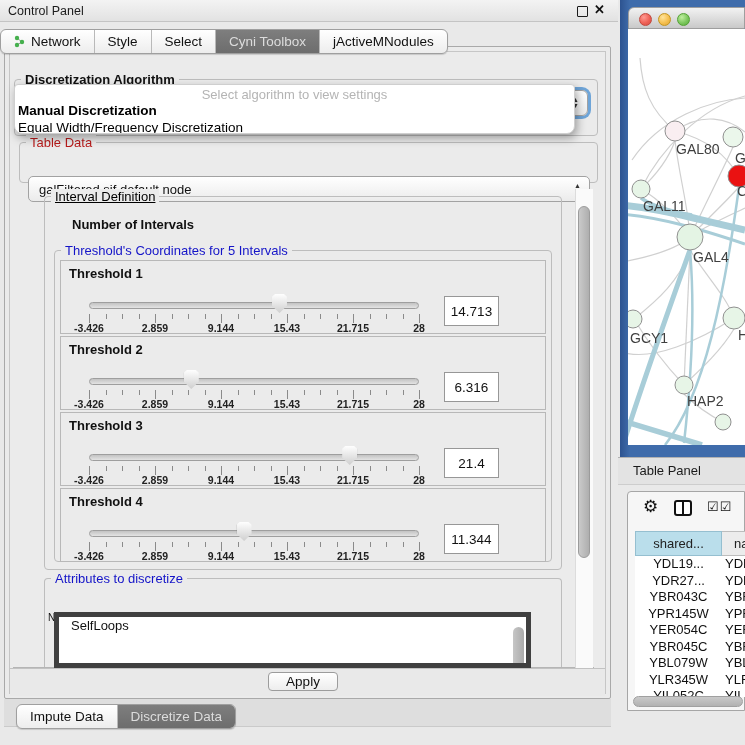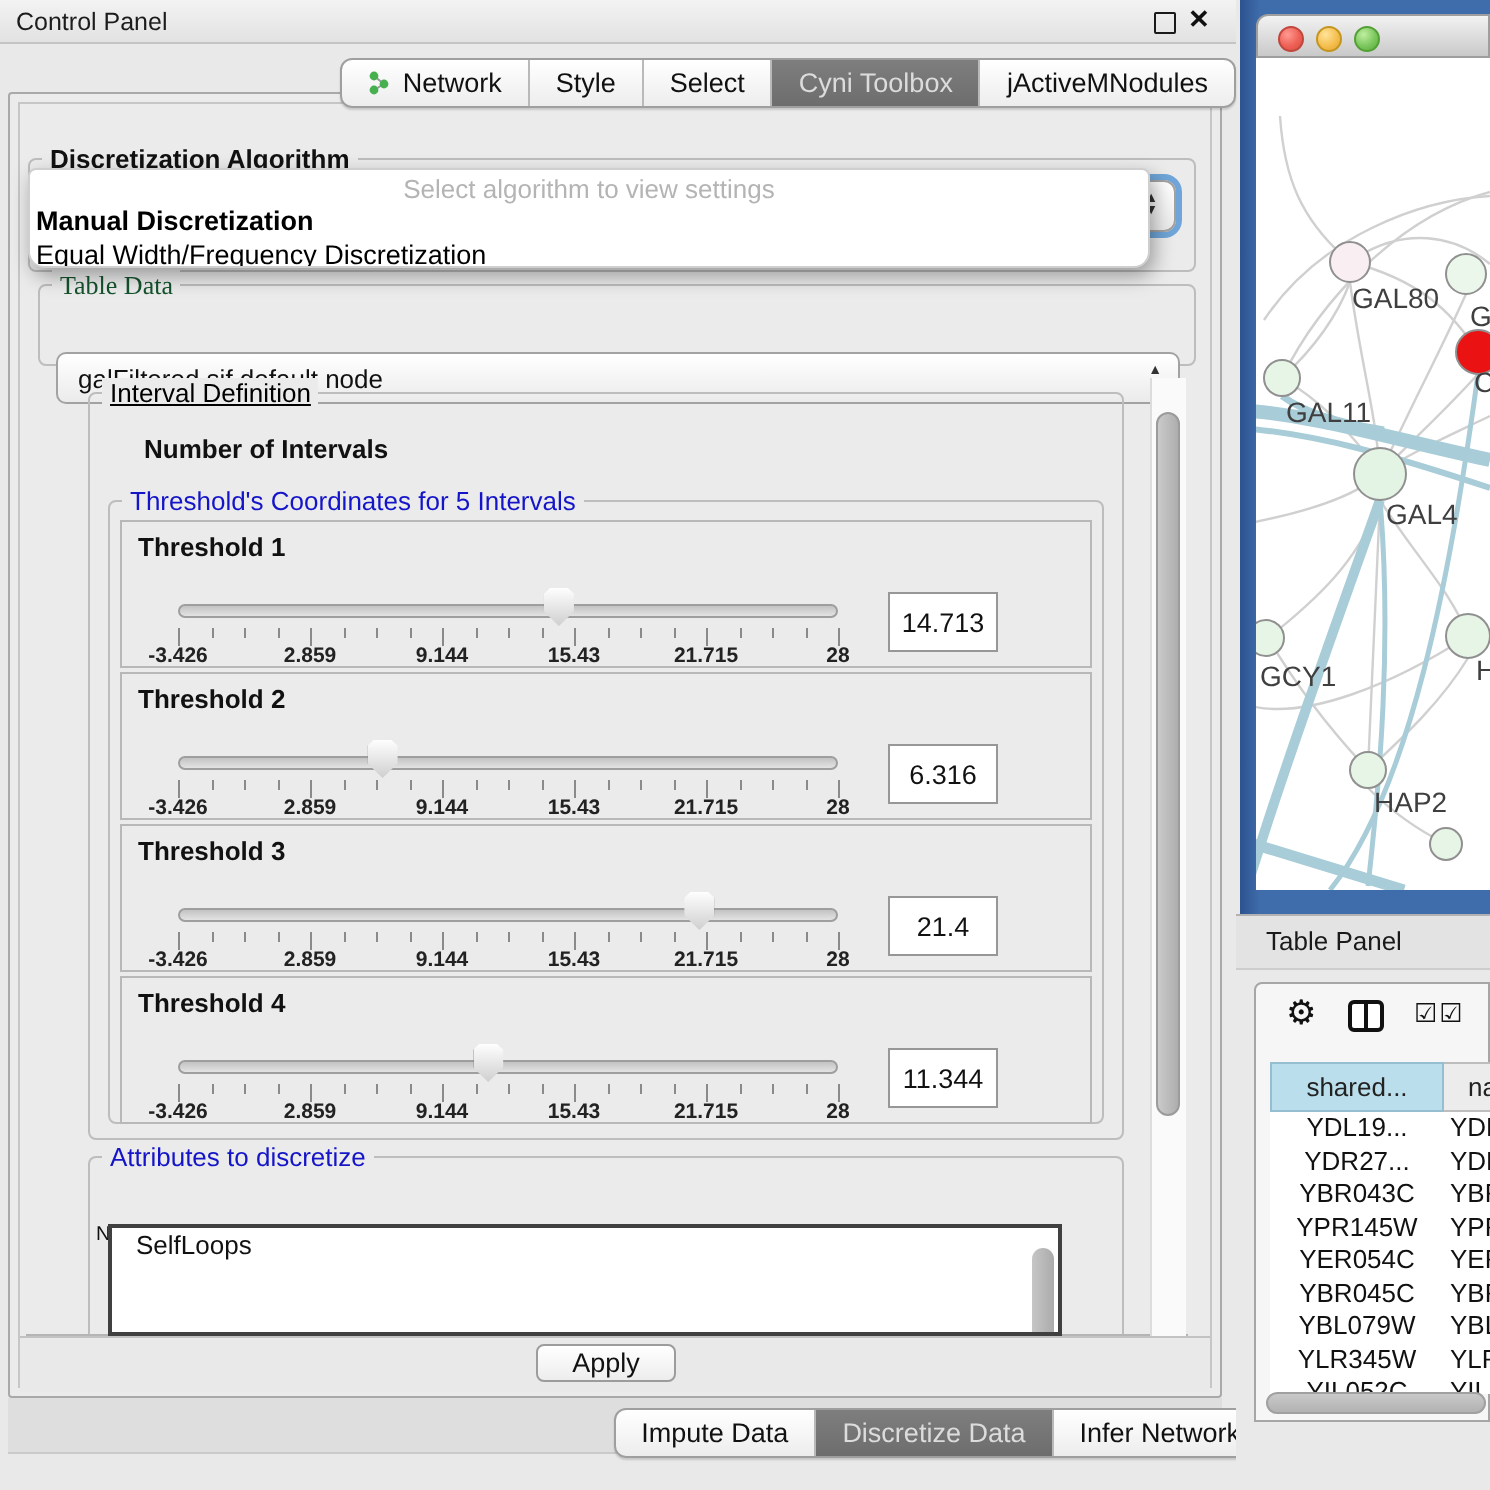--- a/index.html
+++ b/index.html
@@ -8,21 +8,21 @@
   #app { position:relative; width:745px; height:745px; overflow:hidden; background:#e9e9e9; }
   .abs { position:absolute; }
 
   
   .titlebar { left:0; top:0; width:618px; height:22px;
     background:linear-gradient(#f3f3f3,#e2e2e2); border-bottom:1px solid #c4c4c4; }
   .titlebar-text { left:8px; top:4px; font-size:12.5px; color:#1c1c1c; }
   .float-icon { left:577px; top:6px; width:11px; height:11px; border:1.5px solid #1a1a1a; border-radius:1px; background:transparent; }
   .close-icon { left:594px; top:2px; font-size:13px; font-weight:bold; color:#111; }
 
-  .seg-bar { display:flex; justify-content:flex-end; }
+  .seg-bar { display:flex; justify-content:flex-start; }
   .top-tabs { left:0; top:29px; width:618px; }
   .seg-ctl { display:inline-flex; border:1px solid #9f9f9f; border-radius:6px; overflow:hidden;
     background:linear-gradient(#ffffff,#ededed); box-shadow:0 1px 1px rgba(0,0,0,.15); }
   .seg { padding:4px 13px; font-size:13.5px; color:#111; border-right:1px solid #b9b9b9;
     display:flex; align-items:center; gap:5px; white-space:nowrap; cursor:default; }
   .seg:last-child { border-right:none; }
   .seg.sel { background:linear-gradient(#7e7e7e,#6d6d6d); color:#dcdcdc; }
 
   .panelA { left:4px; top:46px; width:607px; height:653px; border:1px solid #a9a9a9; border-radius:2px; background:#ebebeb; }
   .panelB { left:9px; top:51px; width:597px; height:643px; border:1px solid #c6c6c6; background:#ebebeb; }
@@ -73,21 +73,21 @@
   .tick { position:absolute; width:1px; background:#8a8a8a; top:0; }
   .tick.minor { height:5px; } .tick.major { height:9px; }
   .tickstrip { position:absolute; left:28px; top:53px; width:330px; height:10px; }
   .ticklabels { position:absolute; left:28px; top:61px; width:330px; height:11px; }
   .ticklabel { position:absolute; transform:translateX(-50%); font-size:10.5px; font-weight:bold; color:#222; white-space:nowrap; }
   .thr-value { position:absolute; left:383px; top:35px; width:55px; height:30px; background:#fff;
     border:1px solid #979797; font-size:13.5px; color:#111; display:flex; align-items:center; justify-content:center; }
 
   .attr-group { left:44px; top:578px; width:518px; height:89px; border-bottom:none; border-radius:4px 4px 0 0; }
   .attr-list-label { left:48px; top:612px; font-size:10px; font-weight:normal; color:#111; }
-  .attr-list { left:54px; top:612px; width:477px; height:56px; background:#fff; border:2px solid #404040; overflow:hidden; }
+  .attr-list { left:54px; top:612px; width:477px; height:56px; background:#fff; border:5px solid #404040; overflow:hidden; }
   .attr-item { font-size:13px; color:#111; padding:1px 2px 1px 12px; line-height:16px; }
   .attr-vscroll { position:absolute; right:2px; top:10px; width:11px; height:52px; border-radius:6px;
     background:linear-gradient(90deg,#c6c6c6,#ababab); }
 
   .apply-row { left:10px; top:668px; width:595px; height:28px; background:#e9e9e9; border-top:1px solid #c2c2c2; }
   .apply-btn { left:268px; top:672px; width:70px; height:19px; background:linear-gradient(#ffffff,#ededed);
     border:1px solid #9c9c9c; border-radius:4px; font-size:13.5px; color:#111;
     display:flex; align-items:center; justify-content:center; }
   .bottom-band { left:4px; top:699px; width:607px; height:28px; background:#dedede; border-bottom:1px solid #cacaca; }
   .bottom-tabs { left:0; top:704px; width:618px;margin-left:16px; }
@@ -178,21 +178,21 @@
 
   <div class="abs popup">
     <div class="popup-prompt">Select algorithm to view settings</div>
     <div id="popup-options">
         <div class="popup-item hl">Manual Discretization</div>
         <div class="popup-item">Equal Width/Frequency Discretization</div>
       </div>
   </div>
 
   <div class="abs groupbox tabledata-group">
-    <span class="grouplabel" style="color:#14532d;font-family:Liberation Serif, serif;">Table Data</span>
+    <span class="grouplabel" style="color:#b91c1c;">Table Data</span>
   </div>
   <div class="abs combo tabledata-combo">
     <span>galFiltered.sif default node</span>
     <span class="spinner">▲<br>▼</span>
   </div>
 
   <div class="abs scrollwrap"></div>
   <div class="abs vscroll-track"></div>
   <div class="abs vscroll-thumb"></div>
 
@@ -370,23 +370,20 @@
   <div class="abs apply-row"></div>
   <div class="abs apply-btn">Apply</div>
   <div class="abs bottom-band"></div>
   <div class="abs seg-bar bottom-tabs">
     <div class="seg-ctl" id="bottom-tabs-ctl">
         <div class="seg">
           <span>Impute Data</span>
         </div>
         <div class="seg sel">
           <span>Discretize Data</span>
-        </div>
-        <div class="seg">
-          <span>Infer Network</span>
         </div>
       </div>
   </div>
 
   <div class="abs net-frame"></div>
   <div class="abs net-titlebar">
     <div class="tl tl-red"></div>
     <div class="tl tl-yellow"></div>
     <div class="tl tl-green"></div>
   </div>

